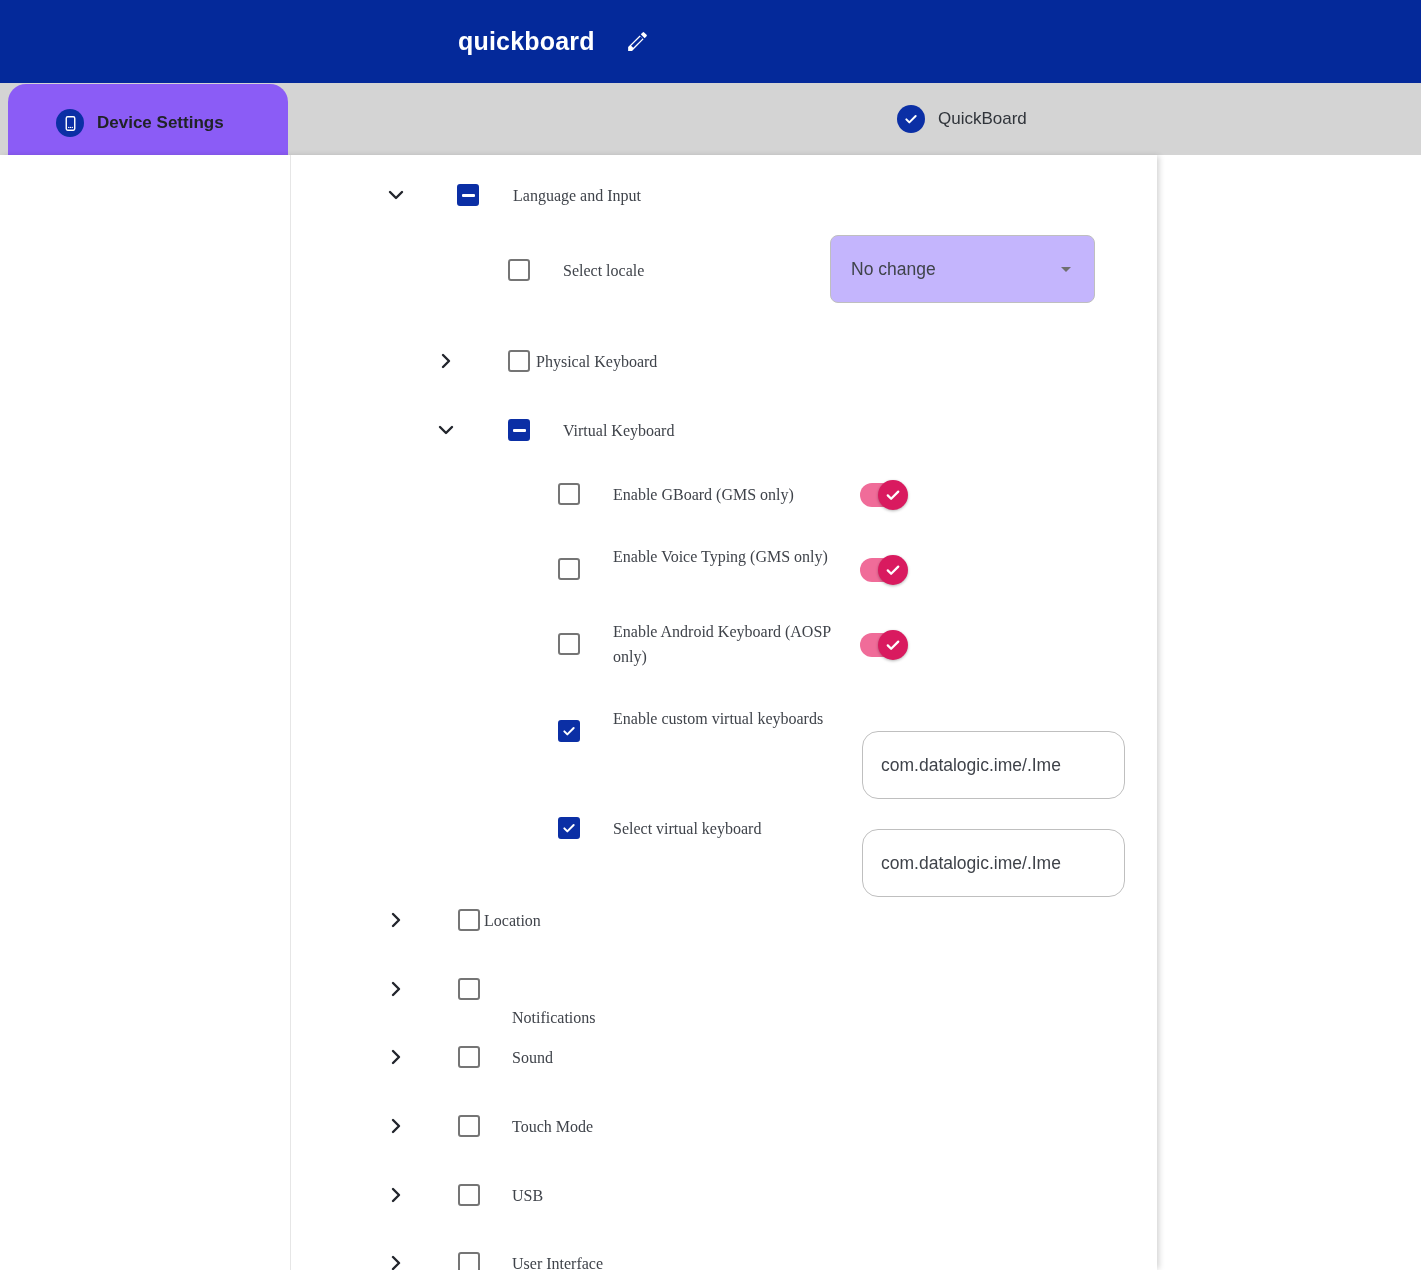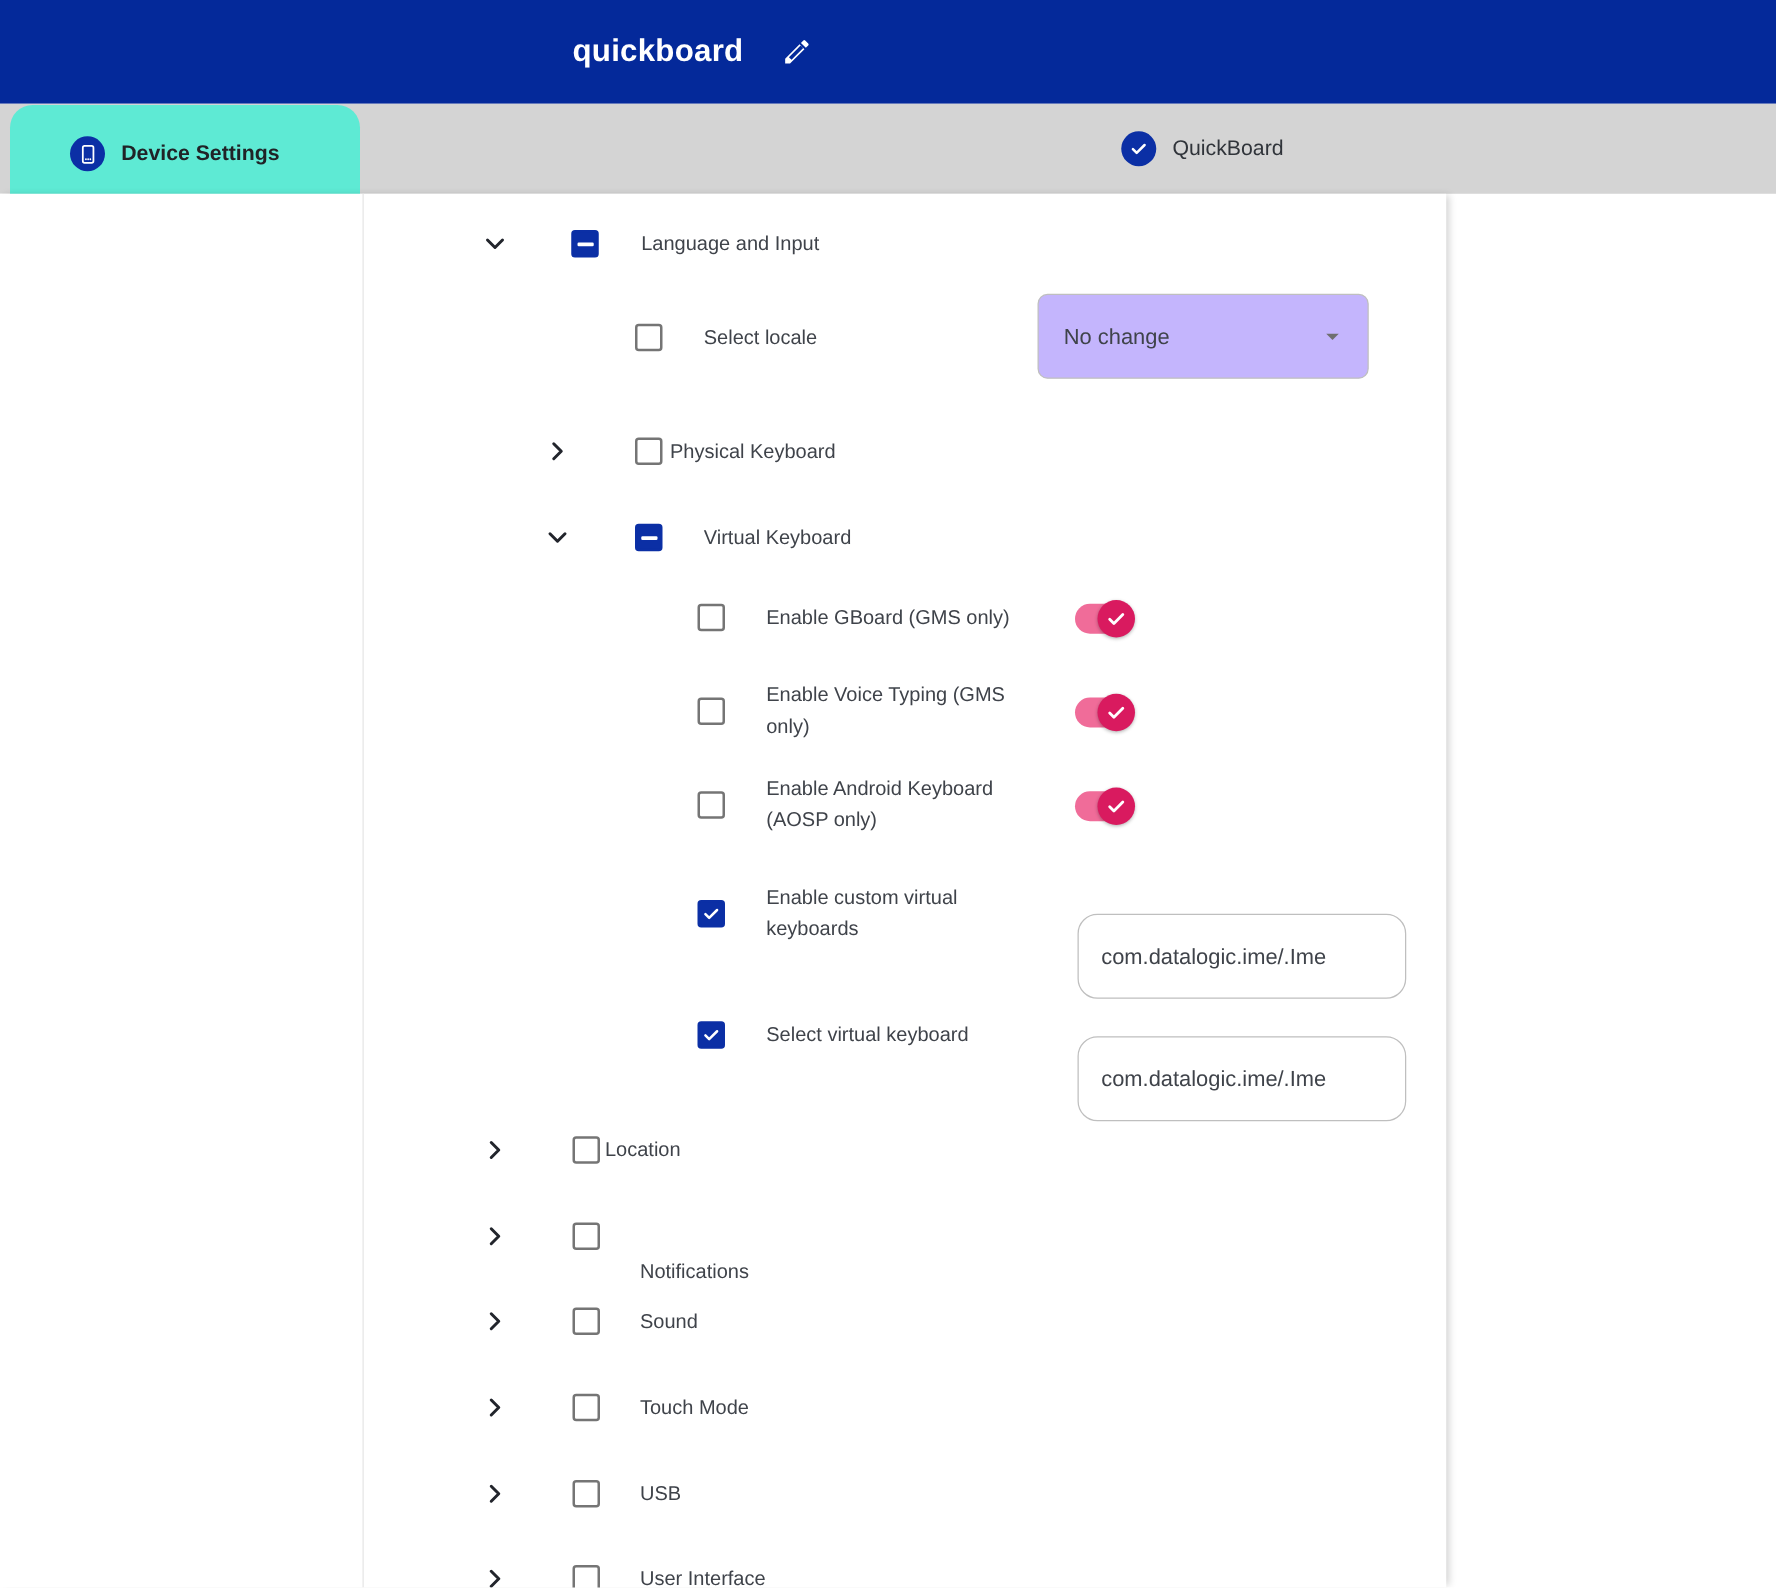--- a/index.html
+++ b/index.html
@@ -21,21 +21,21 @@
     font-family:"Liberation Sans", sans-serif;color:var(--text-dark);
   }
   
   .app-header{position:absolute;left:0;top:0;width:1421px;height:83px;background:var(--brand-blue);}
   .header-inner{position:absolute;left:458px;top:0;height:83px;display:flex;align-items:center;gap:30px;}
   .app-title{color:#fff;font-size:25px;font-weight:700;letter-spacing:.2px;}
   .edit-btn{background:none;border:none;cursor:pointer;display:flex;align-items:center;}
   
   .tabbar{position:absolute;left:0;top:83px;width:1421px;height:72px;background:var(--tabbar-gray);}
   .tab-active{
-    position:absolute;left:8px;top:1px;width:280px;height:78px;background:#5eead4;
+    position:absolute;left:8px;top:1px;width:280px;height:78px;background:#8b5cf6;
     border-radius:18px 18px 0 0;display:flex;align-items:center;padding-left:48px;gap:13px;
     border:none;cursor:pointer;
   }
   .tab-plain{
     position:absolute;left:897px;top:0;height:72px;display:flex;align-items:center;gap:13px;
     background:none;border:none;cursor:pointer;
   }
   .circle-icon{width:28px;height:28px;border-radius:50%;background:var(--control-blue);
     display:flex;align-items:center;justify-content:center;flex:0 0 auto;}
   .tab-label-active{font-size:17px;font-weight:700;color:var(--tab-text);}
@@ -43,21 +43,21 @@
   
   .panel{position:absolute;left:0;top:155px;width:1157px;height:1115px;background:#fff;
     box-shadow:3px 0 6px -1px rgba(0,0,0,.18);}
   .sidebar-divider{position:absolute;left:290px;top:155px;width:1px;height:1115px;background:var(--divider);}
   
   .chev{position:absolute;width:26px;height:26px;background:none;border:none;cursor:pointer;padding:0;}
   .cb{position:absolute;width:22px;height:22px;border:2px solid var(--cb-border);border-radius:3px;
     background:#fff;cursor:pointer;display:flex;align-items:center;justify-content:center;padding:0;}
   .cb.filled{background:var(--control-blue);border-color:var(--control-blue);}
   .ind-bar{width:13px;height:3px;background:#fff;border-radius:1px;}
-  .lbl{position:absolute;font-size:16px;line-height:25px;color:var(--text-dark);white-space:nowrap;}
+  .lbl{position:absolute;font-size:16px;line-height:25px;color:var(--text-dark);white-space:nowrap;font-family:Liberation Serif, serif;}
   .lbl.wrap{white-space:normal;width:218px;}
   .select-box{position:absolute;left:830px;top:235px;width:265px;height:68px;border:1px solid var(--field-border);
     border-radius:8px;background:#c4b5fd;display:flex;align-items:center;padding:0 16px 0 20px;cursor:pointer;}
   .select-box .sel-text{font-size:17.5px;color:var(--text-dark);flex:1;text-align:left;}
   .text-field{position:absolute;width:263px;height:68px;border:1px solid var(--field-border);border-radius:16px;
     font-family:"Liberation Sans", sans-serif;font-size:17.5px;color:var(--text-dark);padding:0 14px 0 18px;outline:none;margin-top:36px;}
   .toggle{position:absolute;width:48px;height:30px;cursor:pointer;background:none;border:none;padding:0;}
   .toggle .track{position:absolute;left:0;top:3px;width:42px;height:24px;border-radius:12px;background:var(--toggle-track);}
   .toggle .thumb{position:absolute;right:0;top:0;width:30px;height:30px;border-radius:50%;background:var(--toggle-thumb);
     display:flex;align-items:center;justify-content:center;box-shadow:0 1px 3px rgba(0,0,0,.3);}

